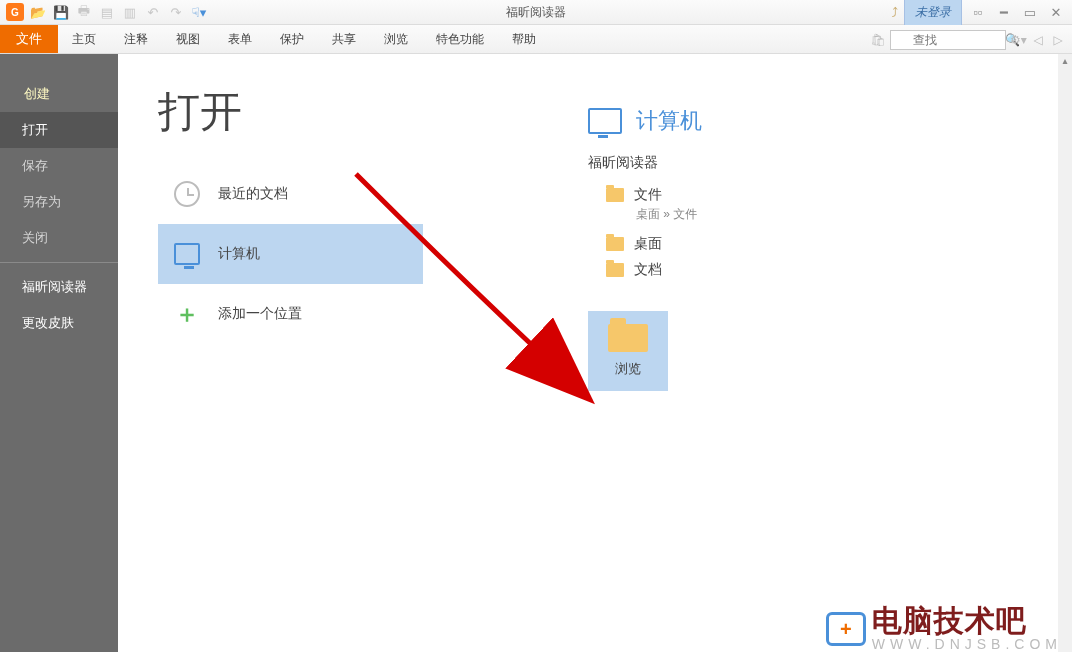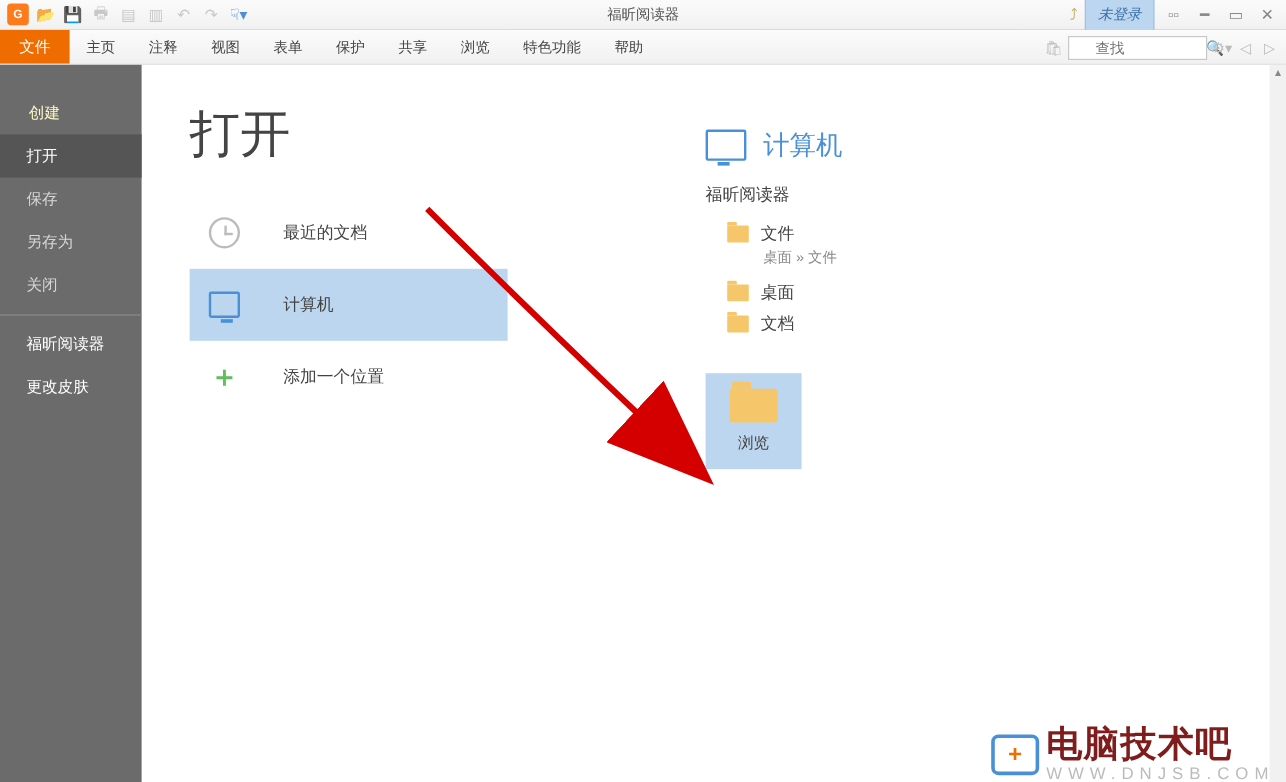--- a/index.html
+++ b/index.html
@@ -35,21 +35,21 @@
     .backstage { width:118px; background:#6b6b6b; color:#d6d6d6; padding-top:22px; display:flex; flex-direction:column; }
     .bs-item { height:36px; display:flex; align-items:center; padding-left:22px; font-size:13px; cursor:pointer; }
     .bs-item.orange { color:#fef9c3;padding-left:24px; }
     .bs-item.selected { background:#555; color:#fff; }
     .bs-sep { height:1px; background:#8a8a8a; margin:6px 0; }
 
     
     .content { flex:1; position:relative; padding:30px 0 0 40px; }
     .page-title { font-size:42px; color:#444; font-weight:300; margin-bottom:24px; }
     .open-list { width:265px; }
-    .open-item { height:60px; display:flex; align-items:center; gap:36px; padding-left:16px; font-size:14px; color:#444; cursor:pointer; }
+    .open-item { height:60px; display:flex; align-items:center; gap:18px; padding-left:16px; font-size:14px; color:#444; cursor:pointer; }
     .open-item.selected { background:#bcd6f0; }
     .oi-icon { width:26px; height:26px; display:flex; align-items:center; justify-content:center; }
     .clock-icon { width:26px; height:26px; border:2px solid #bcbcbc; border-radius:50%; position:relative; }
     .clock-icon:before { content:''; position:absolute; left:11px; top:5px; width:2px; height:8px; background:#bcbcbc; }
     .clock-icon:after { content:''; position:absolute; left:11px; top:11px; width:7px; height:2px; background:#bcbcbc; }
     .comp-icon { width:28px; height:22px; border:2px solid #4a90d9; border-radius:2px; position:relative; }
     .comp-icon:after { content:''; position:absolute; bottom:-6px; left:8px; width:10px; height:3px; background:#4a90d9; }
     .plus-icon { color:#5fbf5f; font-size:24px; font-weight:bold; }
 
     

